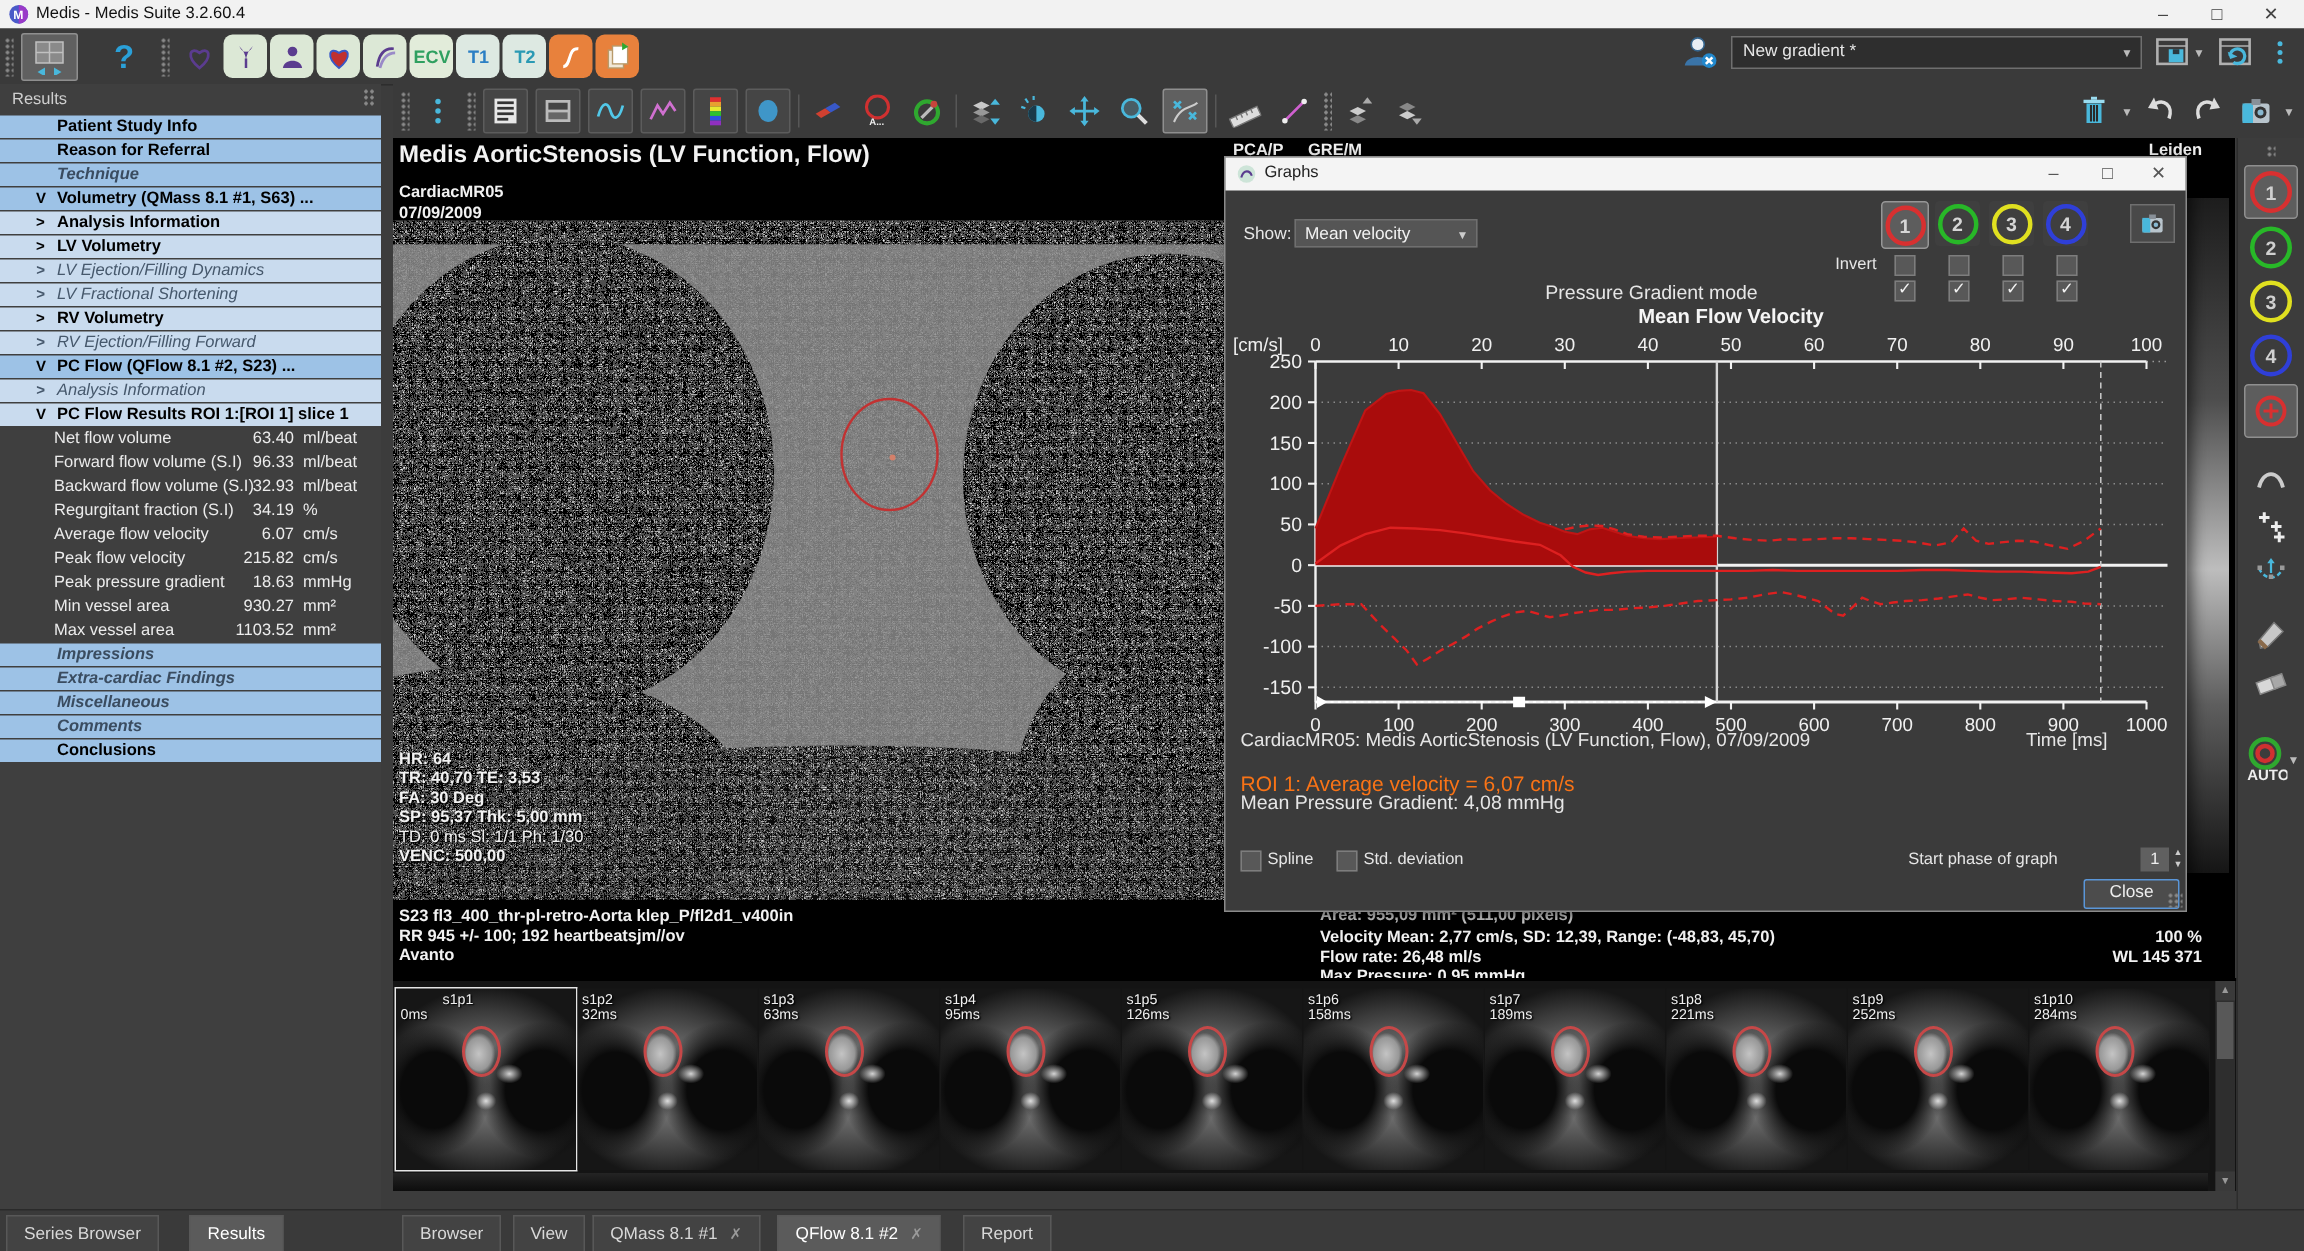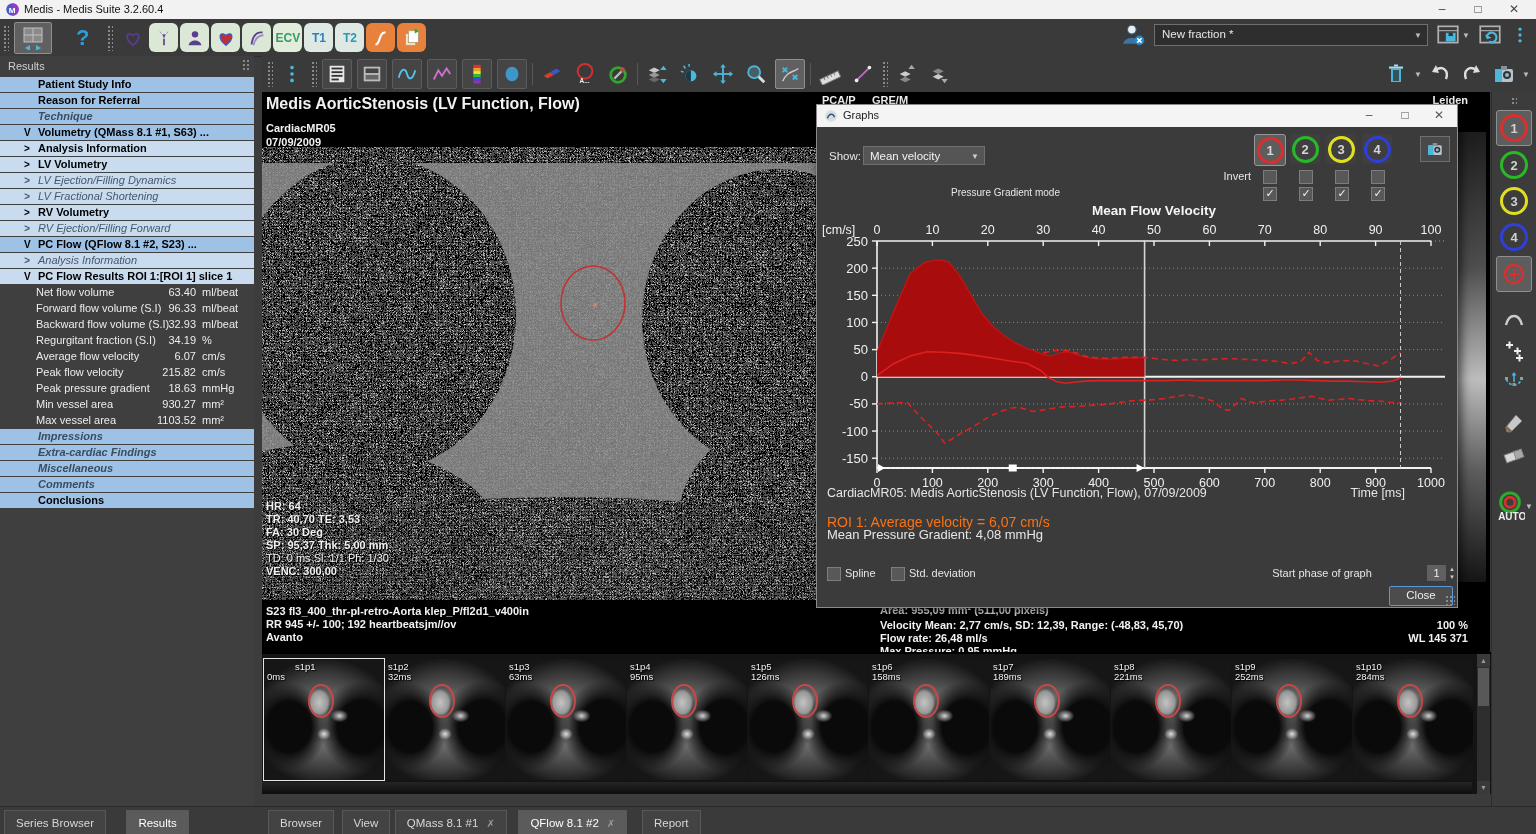--- a/index.html
+++ b/index.html
@@ -174,21 +174,21 @@
     <div class="abs flexrow" style="right:6px;top:3px;gap:7px">
       <div>
         <svg viewBox="0 0 24 24" width="26" height="26">
             <circle cx="10" cy="7" r="4" fill="#e8eef4" stroke="#35648c"></circle>
             <path d="M2 20 C3 13 17 13 18 20 Z" fill="#3a74a8"></path>
             <circle cx="17" cy="17" r="4.5" fill="#2288cc"></circle>
             <path d="M15 15 l4 4 M19 15 l-4 4" stroke="#fff" stroke-width="1.6"></path>
           </svg>
       </div>
       <div style="position:relative;width:272px;height:20px;background:#2e2e2e;border:1px solid #6f6f6f">
-        <span style="position:absolute;left:7px;top:3px;font-size:11.5px;color:#e6e6e6">New fraction *</span>
+        <span style="position:absolute;left:7px;top:3px;font-size:11.5px;color:#e6e6e6">New gradient *</span>
         <span class="ddarrow" style="position:absolute;right:5px;top:6px">▼</span>
       </div>
       <div class="flexrow" style="gap:1px">
         <svg viewBox="0 0 24 24" width="26" height="26">
             <rect x="3" y="4" width="18" height="15" fill="none" stroke="#b0b0b0" stroke-width="1.6"></rect>
             <line x1="3" y1="8" x2="21" y2="8" stroke="#b0b0b0"></line>
             <rect x="10" y="10" width="9" height="8" fill="#49b8dc"></rect>
             <rect x="12.5" y="10" width="4" height="3" fill="#2a3a42"></rect>
           </svg>
         <span class="ddarrow">▼</span>
@@ -544,21 +544,21 @@
       <ellipse cx="300" cy="412" rx="320" ry="62" filter="url(#nzHard)" opacity="0.9"></ellipse>
       <ellipse cx="331" cy="156" rx="32" ry="37" fill="none" stroke="#c23232" stroke-width="1.6"></ellipse>
       <circle cx="333" cy="158" r="2" fill="#d4806a"></circle>
     </svg>
     <div id="ovlines" class="abs" style="left:4px;top:408px">
         <div style="font-size: 11px; font-weight: bold; color: rgb(242, 242, 242); text-shadow: rgb(0, 0, 0) 1px 1px 1px; line-height: 13px;">HR: 64</div>
         <div style="font-size: 11px; font-weight: bold; color: rgb(242, 242, 242); text-shadow: rgb(0, 0, 0) 1px 1px 1px; line-height: 13px;">TR: 40,70 TE: 3,53</div>
         <div style="font-size: 11px; font-weight: bold; color: rgb(242, 242, 242); text-shadow: rgb(0, 0, 0) 1px 1px 1px; line-height: 13px;">FA: 30 Deg</div>
         <div style="font-size: 11px; font-weight: bold; color: rgb(242, 242, 242); text-shadow: rgb(0, 0, 0) 1px 1px 1px; line-height: 13px;">SP: 95,37 Thk: 5,00 mm</div>
         <div style="font-size: 11px; font-weight: normal; color: rgb(242, 242, 242); text-shadow: rgb(0, 0, 0) 1px 1px 1px; line-height: 13px;">TD: 0 ms Sl: 1/1 Ph: 1/30</div>
-        <div style="font-size: 11px; font-weight: bold; color: rgb(242, 242, 242); text-shadow: rgb(0, 0, 0) 1px 1px 1px; line-height: 13px;">VENC: 300,00</div>
+        <div style="font-size: 11px; font-weight: bold; color: rgb(242, 242, 242); text-shadow: rgb(0, 0, 0) 1px 1px 1px; line-height: 13px;">VENC: 500,00</div>
       </div>
     <div class="ov" style="left:4px;top:513px">S23 fl3_400_thr-pl-retro-Aorta klep_P/fl2d1_v400in</div>
     <div class="ov" style="left:4px;top:526px">RR 945 +/- 100; 192 heartbeatsjm//ov</div>
     <div class="ov" style="left:4px;top:539px">Avanto</div>
   </div>
 
   <div id="vpR" class="abs">
     <div class="ov" style="left:6px;top:2px">GRE/M</div>
     <div class="ov" style="right:22px;top:2px">Leiden</div>
     <div class="abs" style="left:560px;top:40px;width:60px;height:450px;background:linear-gradient(#1d1d1d,#4e4e4e 30%,#bdbdbd 55%,#5e5e5e 75%,#151515)"></div>
@@ -699,21 +699,21 @@
           <rect x="9" y="4" width="6" height="4" fill="#889098"></rect>
         </svg>
     </div>
     <div class="glabel" style="left:234px;top:65px;width:200px;text-align:right;font-size:11px">Invert</div>
     <div id="invrow">
         <div class="cb" style="left: 446px; top: 65px;"></div>
         <div class="cb" style="left: 482px; top: 65px;"></div>
         <div class="cb" style="left: 518px; top: 65px;"></div>
         <div class="cb" style="left: 554px; top: 65px;"></div>
       </div>
-    <div class="glabel" style="left:134px;top:82px;width:300px;text-align:left;font-size:10px">Pressure Gradient mode</div>
+    <div class="glabel" style="left:134px;top:82px;width:300px;text-align:center;font-size:13px">Pressure Gradient mode</div>
     <div id="pgmrow">
         <div class="cb" style="left: 446px; top: 82px;">✓</div>
         <div class="cb" style="left: 482px; top: 82px;">✓</div>
         <div class="cb" style="left: 518px; top: 82px;">✓</div>
         <div class="cb" style="left: 554px; top: 82px;">✓</div>
       </div>
     <div class="glabel" style="left:10px;top:381px;font-size:12.5px">CardiacMR05: Medis AorticStenosis (LV Function, Flow), 07/09/2009</div>
     <div class="glabel" style="right:52px;top:381px;font-size:12.5px">Time [ms]</div>
     <div class="glabel" style="left:10px;top:409px;font-size:14px;color:#f97316">ROI 1: Average velocity = 6,07 cm/s</div>
     <div class="glabel" style="left:10px;top:422px;font-size:13px">Mean Pressure Gradient: 4,08 mmHg</div>

